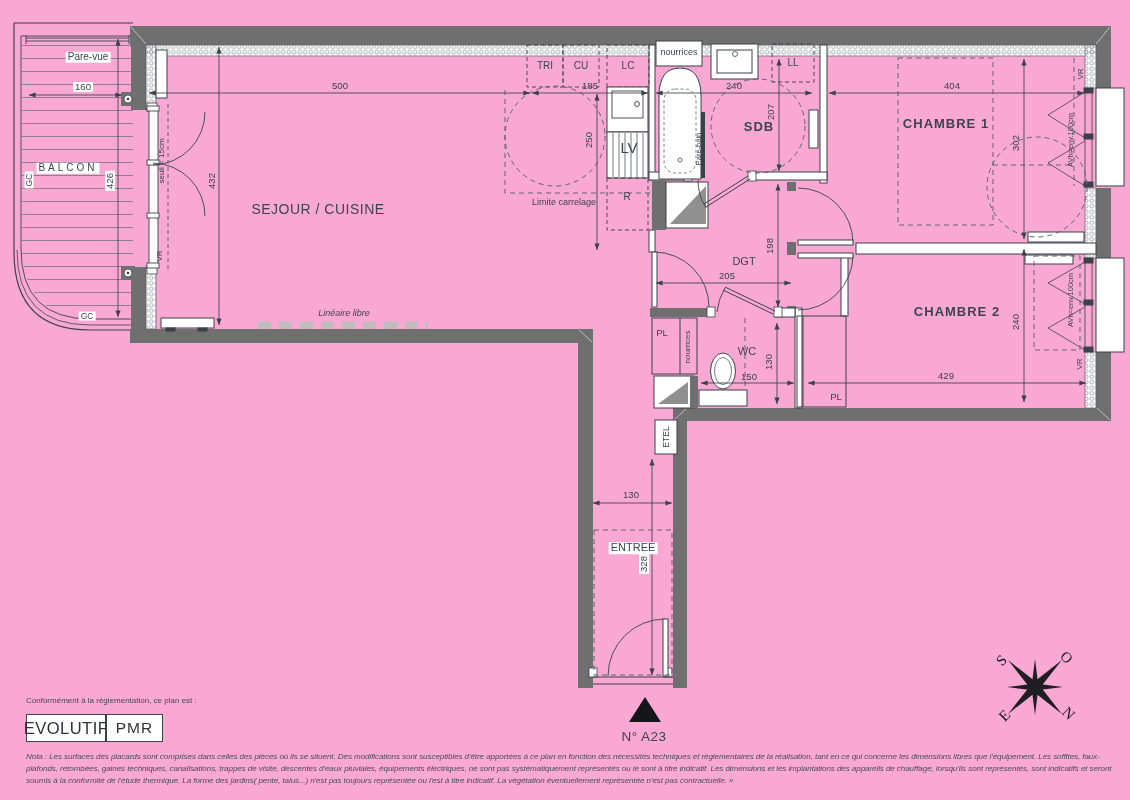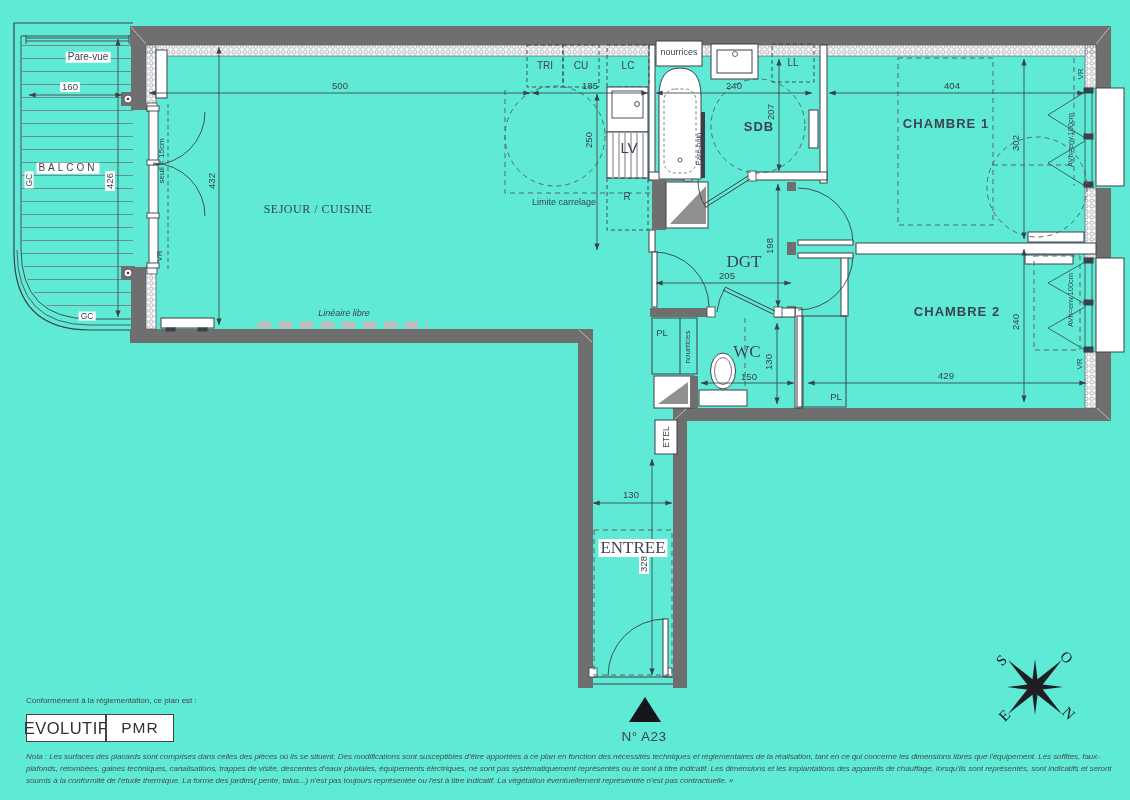--- a/index.html
+++ b/index.html
@@ -1,36 +1,36 @@
 <!DOCTYPE html>
 <html><head>
 <meta charset="utf-8">
 <style>
   html,body{margin:0;padding:0;background:#fff;}
-  #stage{position:relative;width:1130px;height:800px;background:#5eead4;overflow:hidden;
+  #stage{position:relative;width:1130px;height:800px;background:#f9a8d4;overflow:hidden;
          font-family:"Liberation Sans",sans-serif;}
   #plan-svg{position:absolute;left:0;top:0;}
   .lbl{position:absolute;color:#3d4350;white-space:nowrap;line-height:1.05;
        transform:translate(-50%,-50%);font-family:"Liberation Sans",sans-serif;}
   .rot{transform:translate(-50%,-50%) rotate(-90deg);}
   .bg{background:#fff;padding:0 2px;}
   .it{font-style:italic;}
   .s75{font-size:7.5px;} .s8{font-size:8px;} .s85{font-size:8.5px;} .s9{font-size:9px;}
   .s95{font-size:9.5px;} .s10{font-size:10px;} .s105{font-size:15px;}
-  .s125{font-size:17px;font-family:Liberation Serif, serif;} .s13{font-size:13px;letter-spacing:1px;font-weight:bold;} .s14{font-size:12px;letter-spacing:.5px;font-family:Liberation Serif, serif;}
+  .s125{font-size:11px;} .s13{font-size:13px;letter-spacing:1px;font-weight:bold;} .s14{font-size:14px;letter-spacing:.5px;}
   .wide{letter-spacing:3px;font-size:10px;}
   .dim{font-size:9.5px;color:#3c4148;}
   .compass-letter{font-family:"Liberation Serif",serif;font-size:15px;color:#17181c;}
   .r45{transform:translate(-50%,-50%) rotate(45deg);}
   .rm45{transform:translate(-50%,-50%) rotate(-45deg);}
   #legend-caption{position:absolute;left:26px;top:696px;font-size:8px;color:#44474d;transform:none;}
   .legend-box{position:absolute;top:714px;height:28px;border:1.5px solid #3f434a;
       display:flex;align-items:center;justify-content:center;color:#2e3138;background:#fff;box-sizing:border-box;}
   #box-evolutif{left:26px;width:80px;font-size:16.5px;letter-spacing:.5px;}
-  #box-pmr{left:106px;width:68px;font-size:15.5px;letter-spacing:1px;}
+  #box-pmr{left:106px;width:57px;font-size:15.5px;letter-spacing:1px;}
   #nota{position:absolute;left:26px;top:751px;width:1088px;font-size:8.1px;font-style:italic;
         color:#4a4e55;line-height:1.5;transform:none;letter-spacing:-.1px;}
 </style>
 </head>
 <body>
 
 <div id="stage">
 
 <svg id="plan-svg" width="1130" height="800" viewBox="0 0 1130 800">
   <defs>
@@ -284,21 +284,21 @@
     <polygon points="1008.1,660.1 1031.8,690.2 1038.2,683.8"></polygon>
     <polygon points="1063,687 1035,683.5 1035,690.5"></polygon>
     <polygon points="1007,687 1035,683.5 1035,690.5"></polygon>
     <polygon points="1035,715 1031.5,687 1038.5,687"></polygon>
     <polygon points="1035,659 1031.5,687 1038.5,687"></polygon>
   </g>
   <polygon points="645,697 629,722 661,722" fill="#15161a"></polygon>
 </svg>
 
 <div class="lbl s10 bg" style="left:88px;top:57px">Pare-vue</div>
-<div class="lbl dim bg" style="left:70px;top:87px">160</div>
+<div class="lbl dim bg" style="left:83px;top:87px">160</div>
 <div class="lbl wide bg" style="left:68px;top:168px">BALCON</div>
 <div class="lbl s85 rot bg" style="left:29px;top:180px">GC</div>
 <div class="lbl dim rot bg" style="left:110px;top:181px">426</div>
 <div class="lbl s85 bg" style="left:87px;top:316px">GC</div>
 
 <div class="lbl s14" style="left:318px;top:209px">SEJOUR / CUISINE</div>
 <div class="lbl dim" style="left:340px;top:86px">500</div>
 <div class="lbl dim rot" style="left:212px;top:181px">432</div>
 <div class="lbl s8 rot" style="left:162px;top:161px">seuil &lt; 15cm</div>
 <div class="lbl s8 rot" style="left:160px;top:256px">VR</div>

